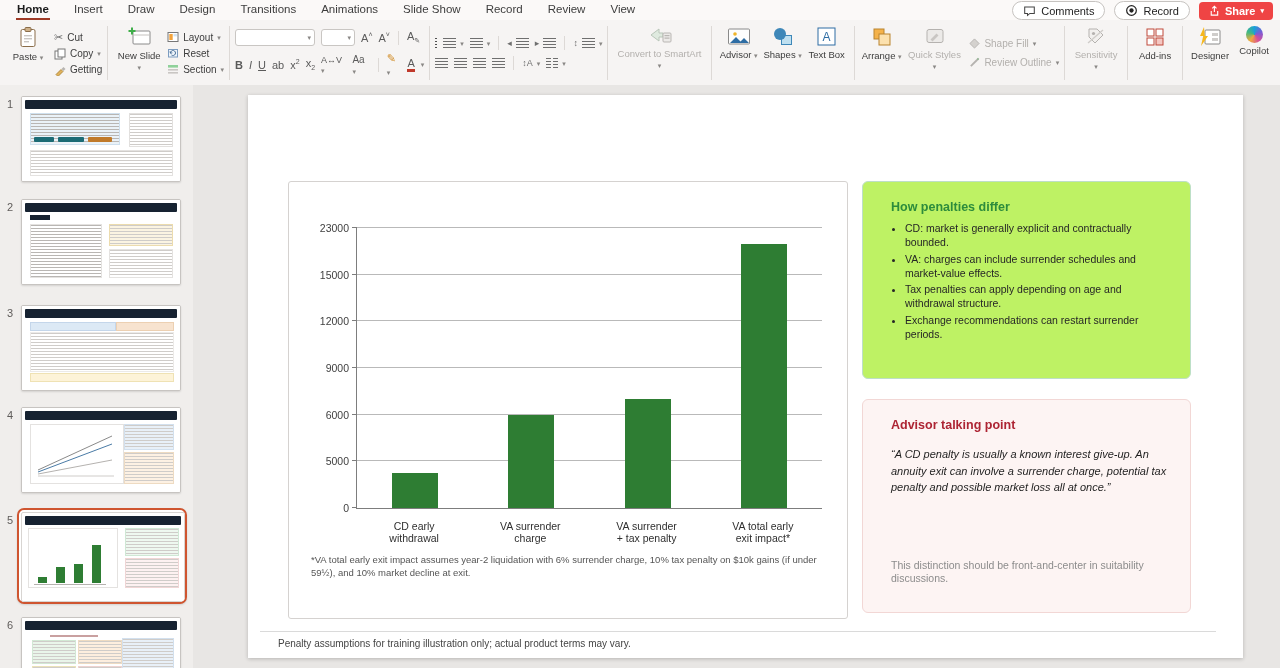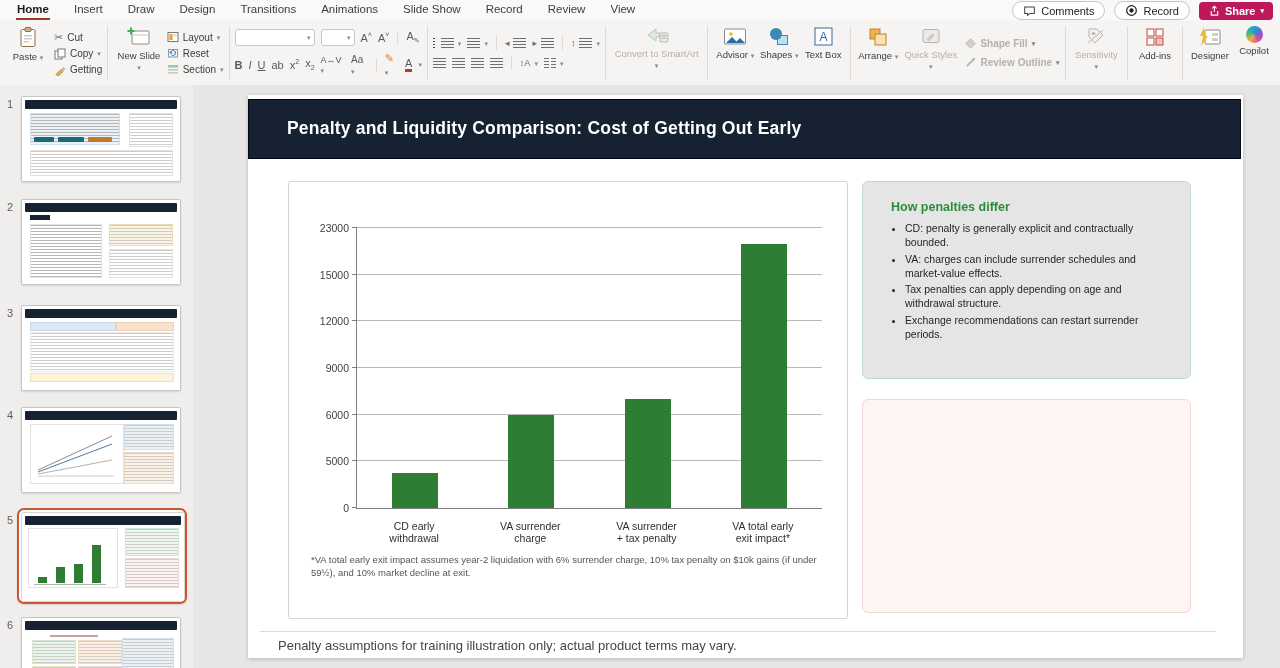--- a/index.html
+++ b/index.html
@@ -7,36 +7,36 @@
        font-family:"Liberation Sans",sans-serif;-webkit-font-smoothing:antialiased;color:#333;}
 
   
   .tabbar{position:absolute;top:0;left:0;right:0;height:20px;background:#fbf9f8;}
   .tabs{display:flex;gap:23px;padding-left:16px;align-items:flex-end;height:100%;font-size:11.5px;color:#3d3d3d;}
   .tab{padding:2px 1px 3px;border-bottom:2px solid transparent;white-space:nowrap;cursor:default;}
   .tab.active{font-weight:bold;color:#1c1c1c;border-bottom-color:#9e3a26;}
   .topright{position:absolute;right:7px;top:1px;display:flex;gap:9px;align-items:center;}
   .pill{display:flex;align-items:center;gap:5px;border:1px solid #c6c3c0;border-radius:10px;
         background:#fff;padding:1px 10px;height:15px;font-size:11px;color:#222;}
-  .sharebtn{display:flex;align-items:center;gap:5px;border-radius:4px;background:#be185d;color:#fff;
+  .sharebtn{display:flex;align-items:center;gap:5px;border-radius:4px;background:#ef4444;color:#fff;
         padding:1px 9px;height:16px;font-size:11px;font-weight:bold;}
   .chev{font-size:7px;color:#8a8785;line-height:1;}
   .sharebtn .chev{color:#fff;}
 
   
   .ribbon{position:absolute;top:20px;left:0;right:0;height:64px;background:#f6f4f3;
           border-bottom:1px solid #d7d4d2;display:flex;align-items:stretch;padding:1px 4px 1px 6px;}
   .rsep{width:1px;background:#ddd9d6;margin:5px 5px;}
   .bigbtn{display:flex;flex-direction:column;align-items:center;justify-content:flex-start;
           min-width:40px;padding:5px 2px 0;font-size:9.5px;color:#3c3c3c;text-align:center;line-height:1.12;}
   .bigbtn .lbl{margin-top:3px;}
   .bigbtn.dis{color:#b3b0ad;}
   .smallcol{display:flex;flex-direction:column;justify-content:center;gap:4px;font-size:10px;color:#3c3c3c;}
   .smallbtn{display:flex;align-items:center;gap:4px;white-space:nowrap;}
-  .smallbtn.dis{color:#b3b0ad;font-weight:bold;}
+  .smallbtn.dis{color:#b3b0ad;}
   .fontgrp{display:flex;flex-direction:column;justify-content:center;gap:6px;}
   .frow{display:flex;align-items:center;gap:6px;}
   .combo{background:#fff;border:1px solid #c9c6c3;border-radius:3px;height:15px;
          display:flex;align-items:center;justify-content:flex-end;padding:0 3px;font-size:10px;color:#333;}
   .fmt{font-size:11px;color:#5a5a5a;}
   .fmt b{font-weight:bold;} .fmt i{font-style:italic;} .fmt u{text-decoration:underline;}
   .iclines{display:inline-block;width:13px;height:10px;
            background:repeating-linear-gradient(to bottom,#6f6f6f 0 1px,transparent 1px 3px);}
   .icdots{display:inline-block;width:2px;height:10px;margin-right:2px;
           background:repeating-linear-gradient(to bottom,#4f4f4f 0 1px,transparent 1px 3px);}
@@ -78,32 +78,32 @@
   .gridline{position:absolute;left:0;right:0;height:1px;background:#b9b9b9;z-index:1;}
   .ytickmark{position:absolute;left:-5px;width:5px;height:1px;background:#7d7d7d;z-index:1;}
   .ytick{position:absolute;left:-64px;width:56px;text-align:right;font-size:10.5px;color:#3f3f3f;line-height:12px;}
   .bars{position:absolute;inset:0;display:flex;justify-content:space-around;align-items:flex-end;z-index:2;}
   .bar{width:46px;}
   .cats{position:absolute;left:67px;top:338px;width:465px;display:flex;justify-content:space-around;}
   .cat{width:110px;text-align:center;font-size:10.5px;color:#2f2f2f;line-height:1.18;white-space:pre-line;}
   .chart-foot{position:absolute;left:22px;top:372px;width:516px;font-size:9.5px;color:#555;line-height:1.35;}
 
   .panel{position:absolute;left:614px;width:329px;border-radius:6px;box-sizing:border-box;}
-  .panel-green{top:86px;height:198px;background:#e5e5e5;border:1px solid #bddfc7;}
+  .panel-green{top:86px;height:198px;background:#bef264;border:1px solid #bddfc7;}
   .panel-pink{top:304px;height:214px;background:#fdf4f3;border:1px solid #f2d7d5;}
   .panel h2{margin:0;padding:18px 24px 0 28px;font-size:12.5px;font-weight:bold;}
   .panel-green h2{color:#2d8c3c;}
   .panel-pink h2{color:#ad2433;}
   .panel ul{margin:8px 0 0;padding:0 20px 0 42px;font-size:10.5px;color:#262626;line-height:1.32;}
   .panel li{margin-bottom:3px;}
   .quote{margin:0;padding:14px 22px 0 28px;font-size:11px;font-style:italic;color:#1f1f1f;line-height:1.5;}
   .panel-note{position:absolute;left:28px;right:22px;bottom:26px;font-size:10.5px;color:#8c8c8c;line-height:1.3;}
 
   .slide-divider{position:absolute;left:12px;top:536px;width:956px;height:1px;background:#dadada;}
-  .slide-footer{position:absolute;left:30px;top:543px;font-size:13px;color:#454545;}
+  .slide-footer{position:absolute;left:30px;top:543px;font-size:10px;color:#454545;}
 </style>
 </head>
 <body>
 
 <div class="app">
 
   <div class="tabbar">
     <div class="tabs">
       <span class="tab active">Home</span>
       <span class="tab">Insert</span>
@@ -489,23 +489,20 @@
           <span class="mlines lt" style="right:6px;top:20px;width:50px;height:32px;background-color:#e8f0f8;border:1px solid #d2e0ee;"></span>
 
         </div>
       </div>
     </div>
   </div>
 
   <div class="workarea">
     <div class="slide">
 
-      <div class="titlebar">
-        <h1>Penalty and Liquidity Comparison: Cost of Getting Out Early</h1>
-      </div>
 
       <div class="chart-card">
         <div class="plot">
           <div class="bars">
               <div class="bar" style="height: 12.5%; background: rgb(46, 125, 51);"></div>
               <div class="bar" style="height: 33.3333%; background: rgb(46, 125, 51);"></div>
               <div class="bar" style="height: 38.8889%; background: rgb(46, 125, 51);"></div>
               <div class="bar" style="height: 94.4444%; background: rgb(46, 125, 51);"></div>
             </div>
         <div class="ytickmark" style="bottom: 0%;"></div>
@@ -538,28 +535,31 @@
 + tax penalty</div>
             <div class="cat">VA total early
 exit impact*</div>
           </div>
         <div class="chart-foot">*VA total early exit impact assumes year-2 liquidation with 6% surrender charge, 10% tax penalty on $10k gains (if under 59½), and 10% market decline at exit.</div>
       </div>
 
       <div class="panel panel-green">
         <h2>How penalties differ</h2>
         <ul>
-          <li>CD: penalty is generally explicit and contractually bounded.</li>
+          <li>CD: market is generally explicit and contractually bounded.</li>
           <li>VA: charges can include surrender schedules and market-value effects.</li>
           <li>Tax penalties can apply depending on age and withdrawal structure.</li>
           <li>Exchange recommendations can restart surrender periods.</li>
         </ul>
       </div>
 
       <div class="panel panel-pink">
+        <h2>Advisor talking point</h2>
+        <p class="quote">“A CD penalty is usually a known interest give-up. An annuity exit can involve a surrender charge, potential tax penalty and possible market loss all at once.”</p>
+        <div class="panel-note">This distinction should be front-and-center in suitability discussions.</div>
       </div>
 
       <div class="slide-divider"></div>
       <div class="slide-footer">Penalty assumptions for training illustration only; actual product terms may vary.</div>
     </div>
   </div>
 
 </div>
 
 </body></html>

